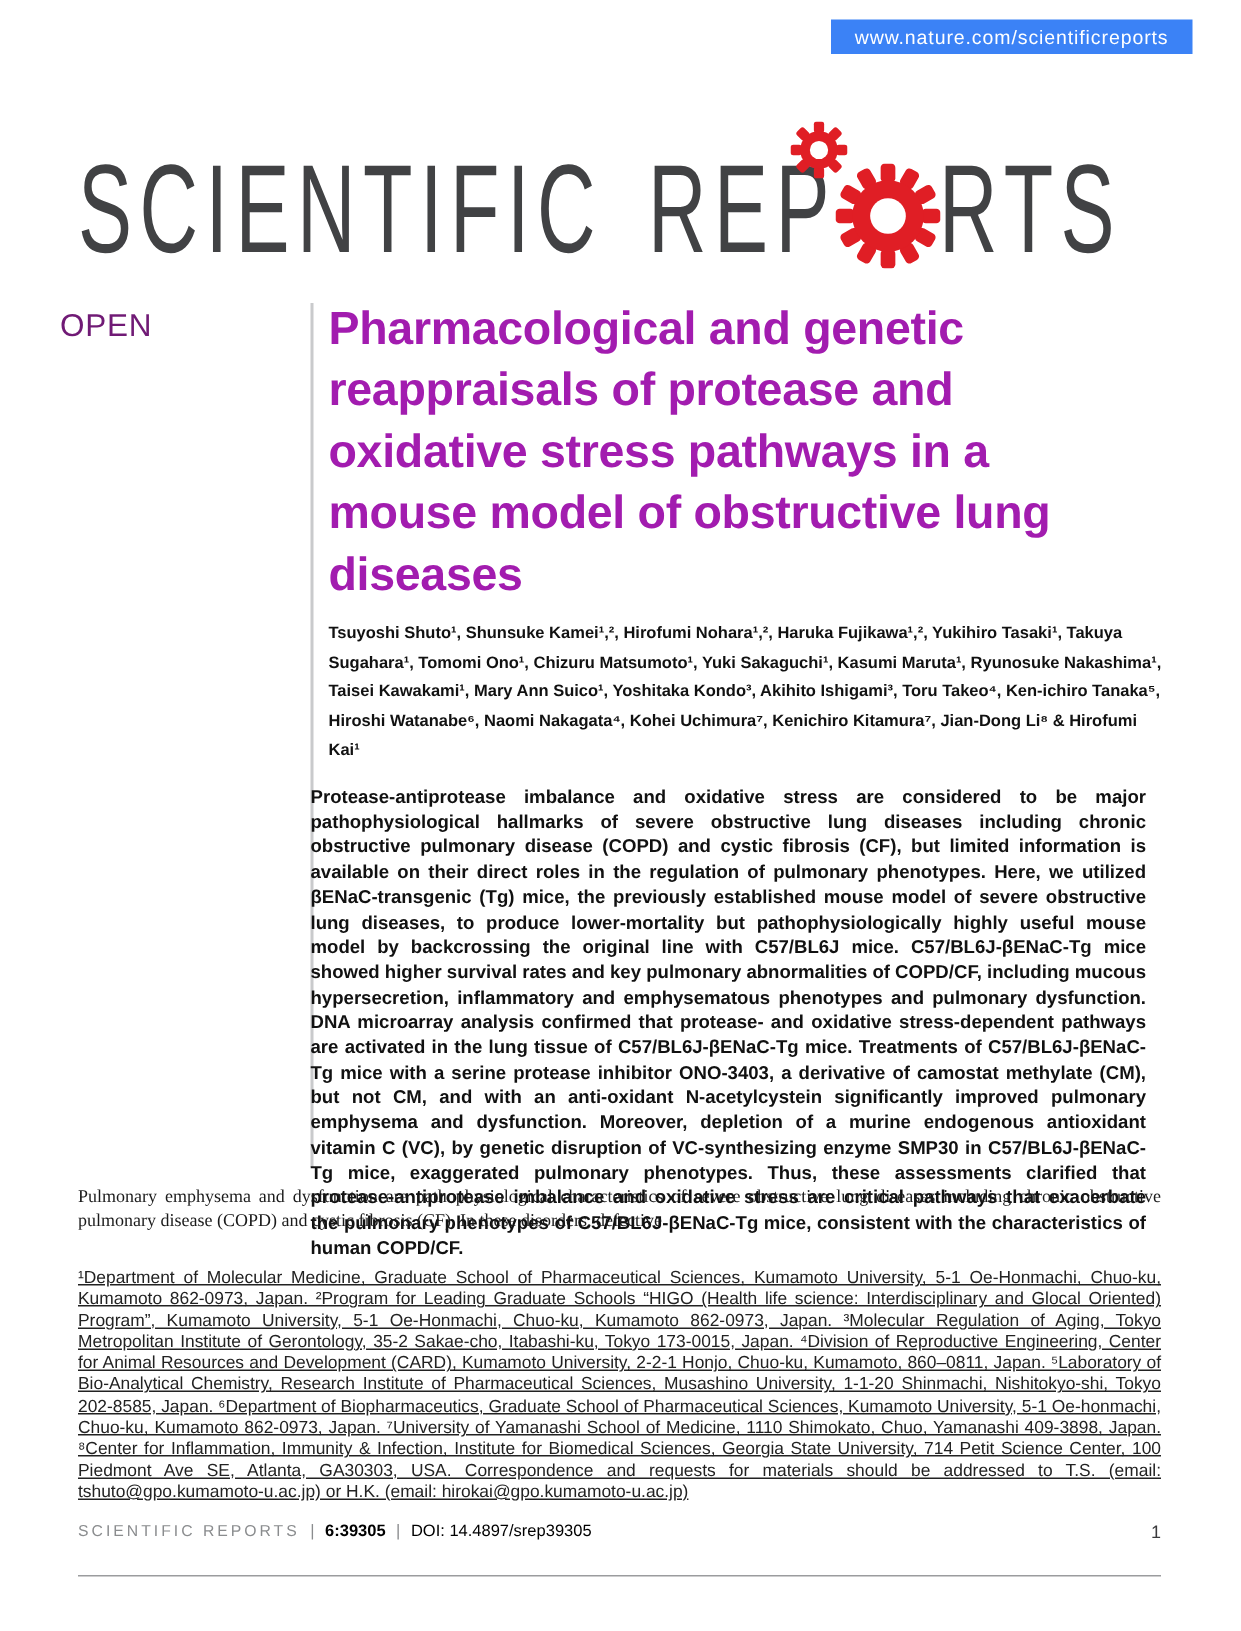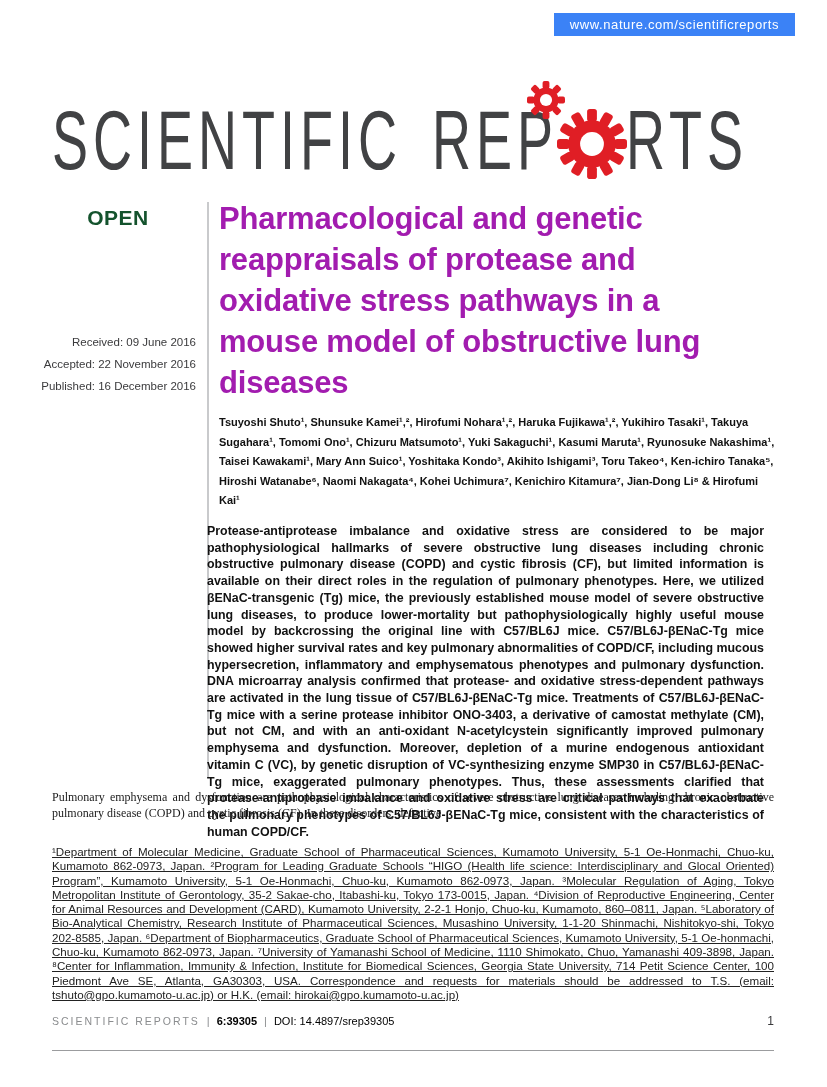--- a/index.html
+++ b/index.html
@@ -18,22 +18,22 @@
   }
   .logo-text{
     display:inline-block;font-size:54px;letter-spacing:5px;color:#414244;
     font-weight:300;transform:scaleY(1.55);white-space:nowrap;
   }
   .logo-gap{width:30px;flex:0 0 auto;}
   .gear-wrap{position:relative;width:70px;height:70px;flex:0 0 auto;margin:0 -1px;}
   .gear-big{position:absolute;left:0;top:4px;width:70px;height:70px;}
   .gear-small{position:absolute;left:-30px;top:-24px;width:38px;height:38px;}
   .open-badge{
-    position:absolute;left:40px;top:206px;width:156px;text-align:center;
-    color:#14532d;font-weight:bold;font-size:21px;letter-spacing:.5px;
+    position:absolute;left:40px;top:206px;width:156px;text-align:left;
+    color:#701a75;font-weight:normal;font-size:21px;letter-spacing:.5px;
   }
   .dates{
     position:absolute;left:24px;top:331px;width:172px;text-align:right;
     font-size:11.5px;line-height:22px;color:#3a3a3c;
   }
   .divider{
     position:absolute;left:207px;top:202px;width:2px;height:576px;background:#c9cacc;
   }
   .article-title{
     position:absolute;left:219px;top:198px;width:545px;
@@ -116,25 +116,20 @@
           <circle cx="50" cy="50" r="33"></circle>
         </g>
         <circle cx="50" cy="50" r="16" fill="#ffffff"></circle>
       </svg>
     </span>
     <span class="logo-text">RTS</span>
   </div>
 
   <div class="open-badge">OPEN</div>
 
-  <div class="dates">
-    <div>Received: 09 June 2016</div>
-    <div>Accepted: 22 November 2016</div>
-    <div>Published: 16 December 2016</div>
-  </div>
 
   <div class="divider"></div>
 
   <h1 class="article-title" style="margin:0;">Pharmacological and genetic reappraisals of protease and oxidative stress pathways in a mouse model of obstructive lung diseases</h1>
 
   <div class="authors">Tsuyoshi Shuto¹, Shunsuke Kamei¹,², Hirofumi Nohara¹,², Haruka Fujikawa¹,², Yukihiro Tasaki¹, Takuya Sugahara¹, Tomomi Ono¹, Chizuru Matsumoto¹, Yuki Sakaguchi¹, Kasumi Maruta¹, Ryunosuke Nakashima¹, Taisei Kawakami¹, Mary Ann Suico¹, Yoshitaka Kondo³, Akihito Ishigami³, Toru Takeo⁴, Ken-ichiro Tanaka⁵, Hiroshi Watanabe⁶, Naomi Nakagata⁴, Kohei Uchimura⁷, Kenichiro Kitamura⁷, Jian-Dong Li⁸ &amp; Hirofumi Kai¹</div>
 
   <div class="abstract">Protease-antiprotease imbalance and oxidative stress are considered to be major pathophysiological hallmarks of severe obstructive lung diseases including chronic obstructive pulmonary disease (COPD) and cystic fibrosis (CF), but limited information is available on their direct roles in the regulation of pulmonary phenotypes. Here, we utilized βENaC-transgenic (Tg) mice, the previously established mouse model of severe obstructive lung diseases, to produce lower-mortality but pathophysiologically highly useful mouse model by backcrossing the original line with C57/BL6J mice. C57/BL6J-βENaC-Tg mice showed higher survival rates and key pulmonary abnormalities of COPD/CF, including mucous hypersecretion, inflammatory and emphysematous phenotypes and pulmonary dysfunction. DNA microarray analysis confirmed that protease- and oxidative stress-dependent pathways are activated in the lung tissue of C57/BL6J-βENaC-Tg mice. Treatments of C57/BL6J-βENaC-Tg mice with a serine protease inhibitor ONO-3403, a derivative of camostat methylate (CM), but not CM, and with an anti-oxidant N-acetylcystein significantly improved pulmonary emphysema and dysfunction. Moreover, depletion of a murine endogenous antioxidant vitamin C (VC), by genetic disruption of VC-synthesizing enzyme SMP30 in C57/BL6J-βENaC-Tg mice, exaggerated pulmonary phenotypes. Thus, these assessments clarified that protease-antiprotease imbalance and oxidative stress are critical pathways that exacerbate the pulmonary phenotypes of C57/BL6J-βENaC-Tg mice, consistent with the characteristics of human COPD/CF.</div>
 
   <div class="body-text">Pulmonary emphysema and dysfunction are pathophysiological characteristics of severe obstructive lung diseases including chronic obstructive pulmonary disease (COPD) and cystic fibrosis (CF). In these disorders, defective</div>

